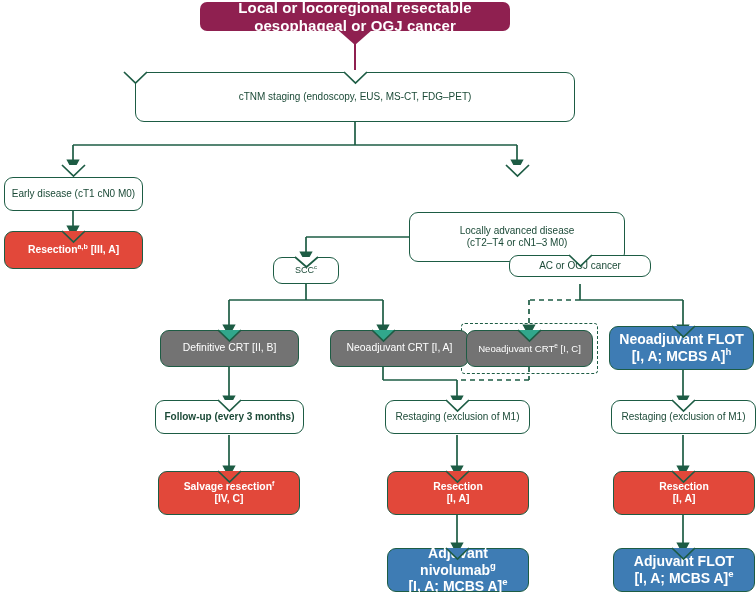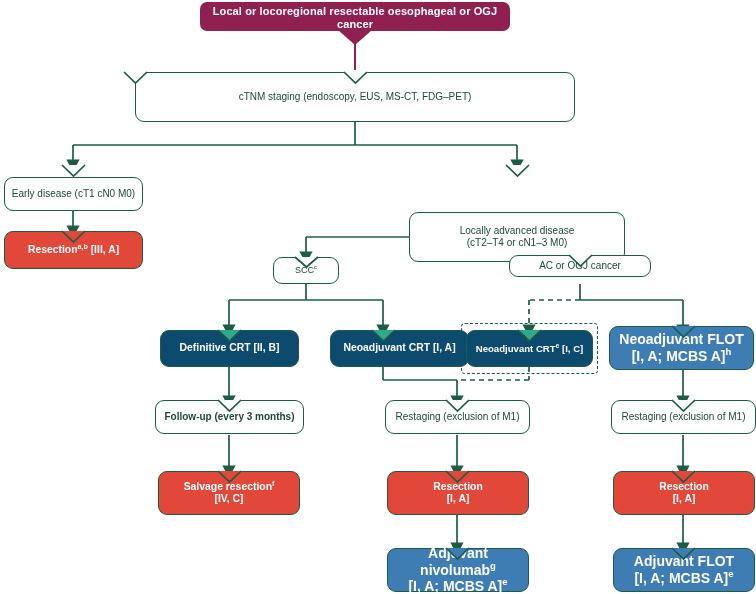--- a/index.html
+++ b/index.html
@@ -22,38 +22,37 @@
     line-height:1.18;
     z-index:3;
   }
   .node .txt{display:block;width:100%;padding:0 4px;}
   
   .n-header{
     background:#8f2050;
     color:#ffffff;
     border-radius:7px;
     font-weight:bold;
-    font-size:11px;
+    font-size:15px;
     letter-spacing:.1px;
-    align-items:flex-end;
   }
   .n-outline{
     background:#ffffff;
     color:#1b4a37;
     border:1.6px solid #1d5c44;
     border-radius:9px;
     font-size:10px;
   }
   .n-teal{
-    background:#0c4a6e;
+    background:#737373;
     color:#ffffff;
     border:1.6px solid #1d5c44;
     border-radius:9px;
     font-size:10.4px;
-    font-weight:bold;
+    font-weight:normal;
   }
   .n-blue{
     background:#3e7cb4;
     color:#ffffff;
     border:1.6px solid #1d5c44;
     border-radius:9px;
     font-size:14px;
     font-weight:bold;
   }
   .n-red{

